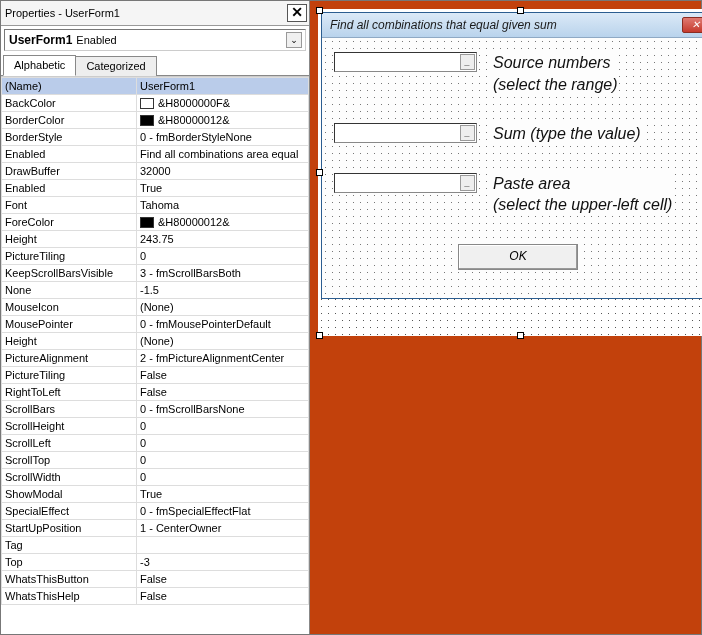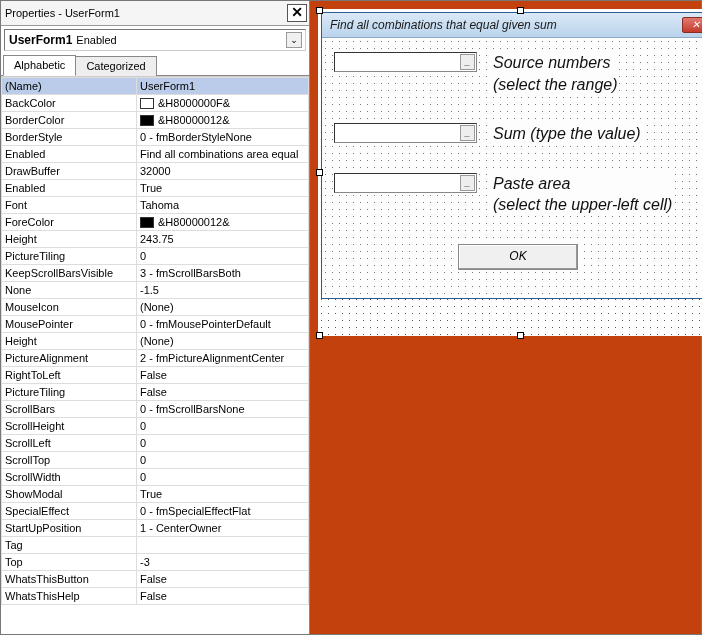--- a/index.html
+++ b/index.html
@@ -304,25 +304,25 @@
             </tr>
             <tr>
               <td class="key">Height</td>
               <td><span>(None)</span></td>
             </tr>
             <tr>
               <td class="key">PictureAlignment</td>
               <td><span>2 - fmPictureAlignmentCenter</span></td>
             </tr>
             <tr>
+              <td class="key">PictureTiling</td>
+              <td><span>False</span></td>
+            </tr>
+            <tr>
               <td class="key">RightToLeft</td>
-              <td><span>False</span></td>
-            </tr>
-            <tr>
-              <td class="key">PictureTiling</td>
               <td><span>False</span></td>
             </tr>
             <tr>
               <td class="key">ScrollBars</td>
               <td><span>0 - fmScrollBarsNone</span></td>
             </tr>
             <tr>
               <td class="key">ScrollHeight</td>
               <td><span>0</span></td>
             </tr>

